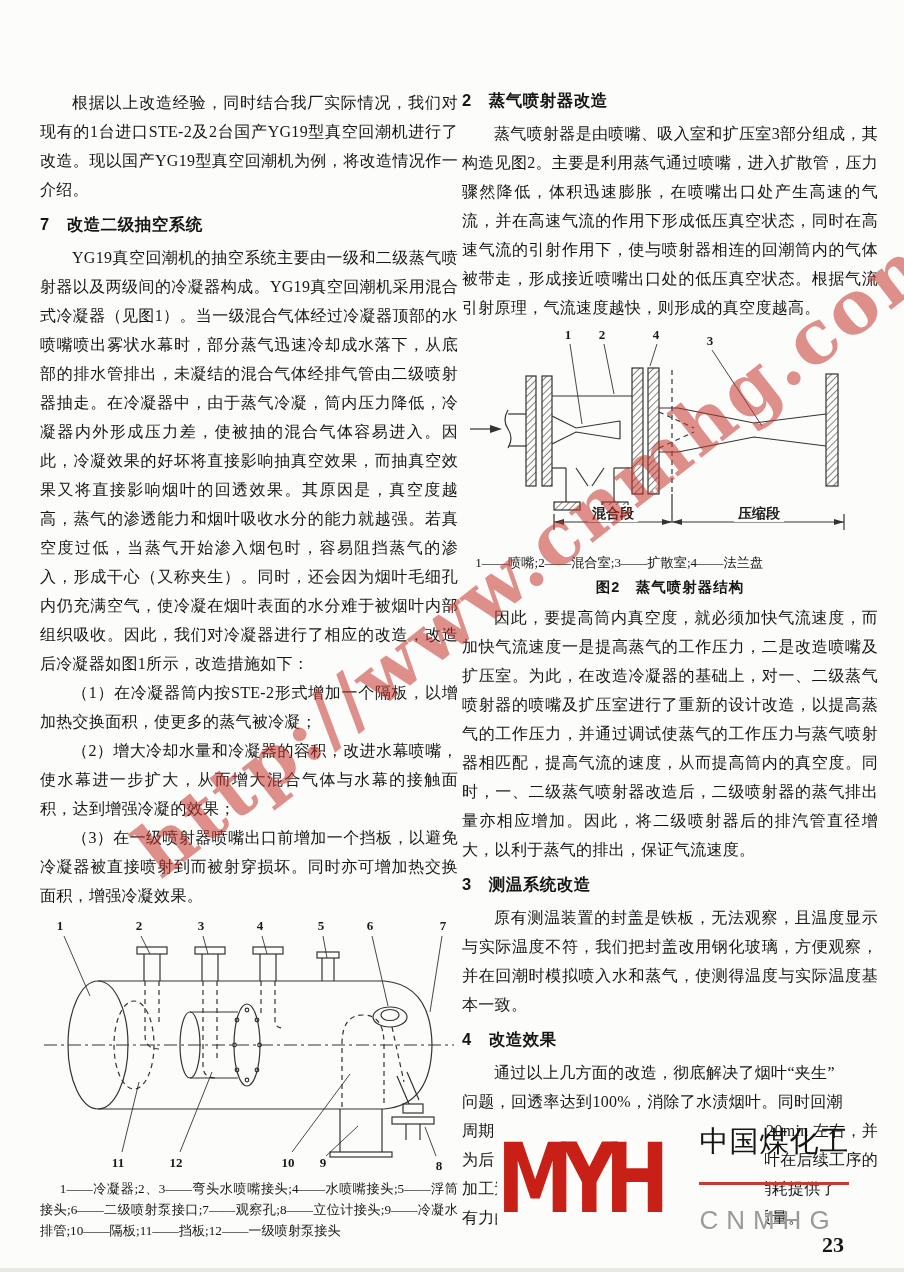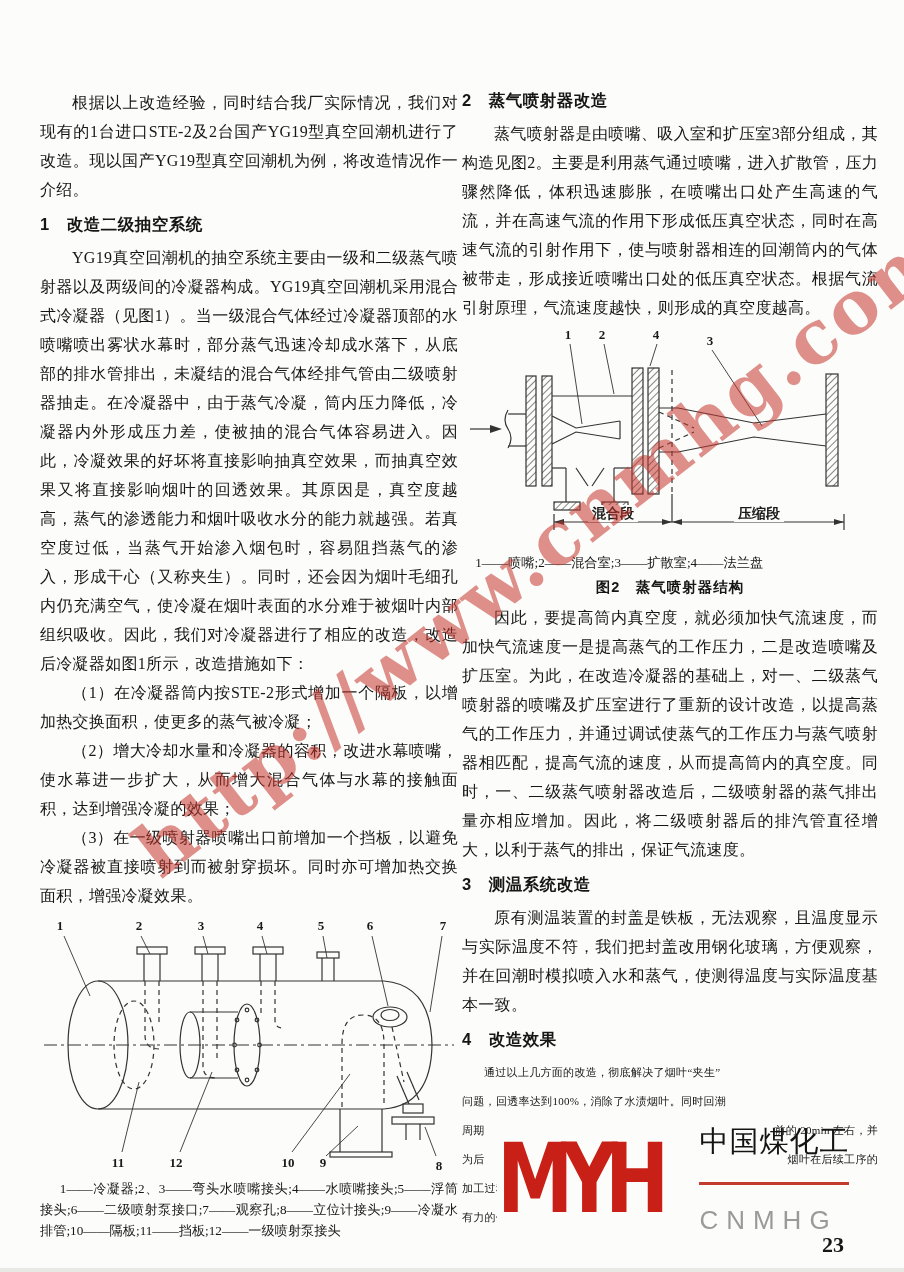--- a/index.html
+++ b/index.html
@@ -19,21 +19,21 @@
   svg.fig .dash{stroke-dasharray:5 4;}
   svg.fig .dashdot{stroke-dasharray:13 4 3 4;stroke-width:1;}
   svg.fig .leader line{stroke-width:.9;}
   svg.fig text{fill:#1a1a1a;font-size:13px;font-weight:700;stroke:none;font-family:"Liberation Serif","DejaVu Serif",serif;text-anchor:middle;}
   svg.fig text.zl{font-size:14px;font-weight:700;}
   svg.fig .hatch{fill:url(#hp);}
   svg.fig .fillp{fill:#333;stroke:none;}
   svg.fig .mask{fill:#fcfcfa;stroke:none;}
   .legend{font-size:13.2px;line-height:21px;text-align:justify;text-indent:1.5em;margin:6px 0 0;}
   .figcap{font-size:14.5px;font-weight:700;text-align:center;margin:5px 0 0;letter-spacing:1px;font-family:"Liberation Sans","DejaVu Sans",sans-serif;}
-  .s4line{height:29px;line-height:29px;font-size:11px;letter-spacing:.3px;overflow:hidden;}
+  .s4line{height:29px;line-height:29px;font-size:16px;letter-spacing:.3px;overflow:hidden;}
   .s4line.indent{padding-left:2em;}
   .s4line.split{display:flex;justify-content:space-between;}
   
   .wm{
     position:absolute;left:118px;top:826px;z-index:4;pointer-events:none;
     transform:rotate(-38deg);transform-origin:0 0;white-space:nowrap;
     font-family:"DejaVu Serif","Liberation Serif",serif;font-weight:700;
     font-size:74px;letter-spacing:3px;color:rgba(197,53,44,.55);
   }
   
@@ -58,21 +58,21 @@
   .pagenum{position:absolute;left:822px;top:1232px;font-size:22px;font-weight:700;}
 </style>
 </head>
 <body>
 
 <div class="page">
 
   <div class="col col-left">
     <p class="body">根据以上改造经验，同时结合我厂实际情况，我们对现有的1台进口STE-2及2台国产YG19型真空回潮机进行了改造。现以国产YG19型真空回潮机为例，将改造情况作一介绍。</p>
 
-    <div class="sec-h">1　改造二级抽空系统</div>
+    <div class="sec-h">7　改造二级抽空系统</div>
 
     <p class="body">YG19真空回潮机的抽空系统主要由一级和二级蒸气喷射器以及两级间的冷凝器构成。YG19真空回潮机采用混合式冷凝器（见图1）。当一级混合气体经过冷凝器顶部的水喷嘴喷出雾状水幕时，部分蒸气迅速冷却成水落下，从底部的排水管排出，未凝结的混合气体经排气管由二级喷射器抽走。在冷凝器中，由于蒸气冷凝，筒内压力降低，冷凝器内外形成压力差，使被抽的混合气体容易进入。因此，冷凝效果的好坏将直接影响抽真空效果，而抽真空效果又将直接影响烟叶的回透效果。其原因是，真空度越高，蒸气的渗透能力和烟叶吸收水分的能力就越强。若真空度过低，当蒸气开始渗入烟包时，容易阻挡蒸气的渗入，形成干心（又称夹生）。同时，还会因为烟叶毛细孔内仍充满空气，使冷凝在烟叶表面的水分难于被烟叶内部组织吸收。因此，我们对冷凝器进行了相应的改造，改造后冷凝器如图1所示，改造措施如下：</p>
     <p class="body">（1）在冷凝器筒内按STE-2形式增加一个隔板，以增加热交换面积，使更多的蒸气被冷凝；</p>
     <p class="body">（2）增大冷却水量和冷凝器的容积，改进水幕喷嘴，使水幕进一步扩大，从而增大混合气体与水幕的接触面积，达到增强冷凝的效果；</p>
     <p class="body">（3）在一级喷射器喷嘴出口前增加一个挡板，以避免冷凝器被直接喷射到而被射穿损坏。同时亦可增加热交换面积，增强冷凝效果。</p>
 
     <div class="figwrap">
       <svg class="fig" viewBox="0 0 418 258">
 
         <line class="dashdot" x1="4" y1="131" x2="414" y2="131"></line>

